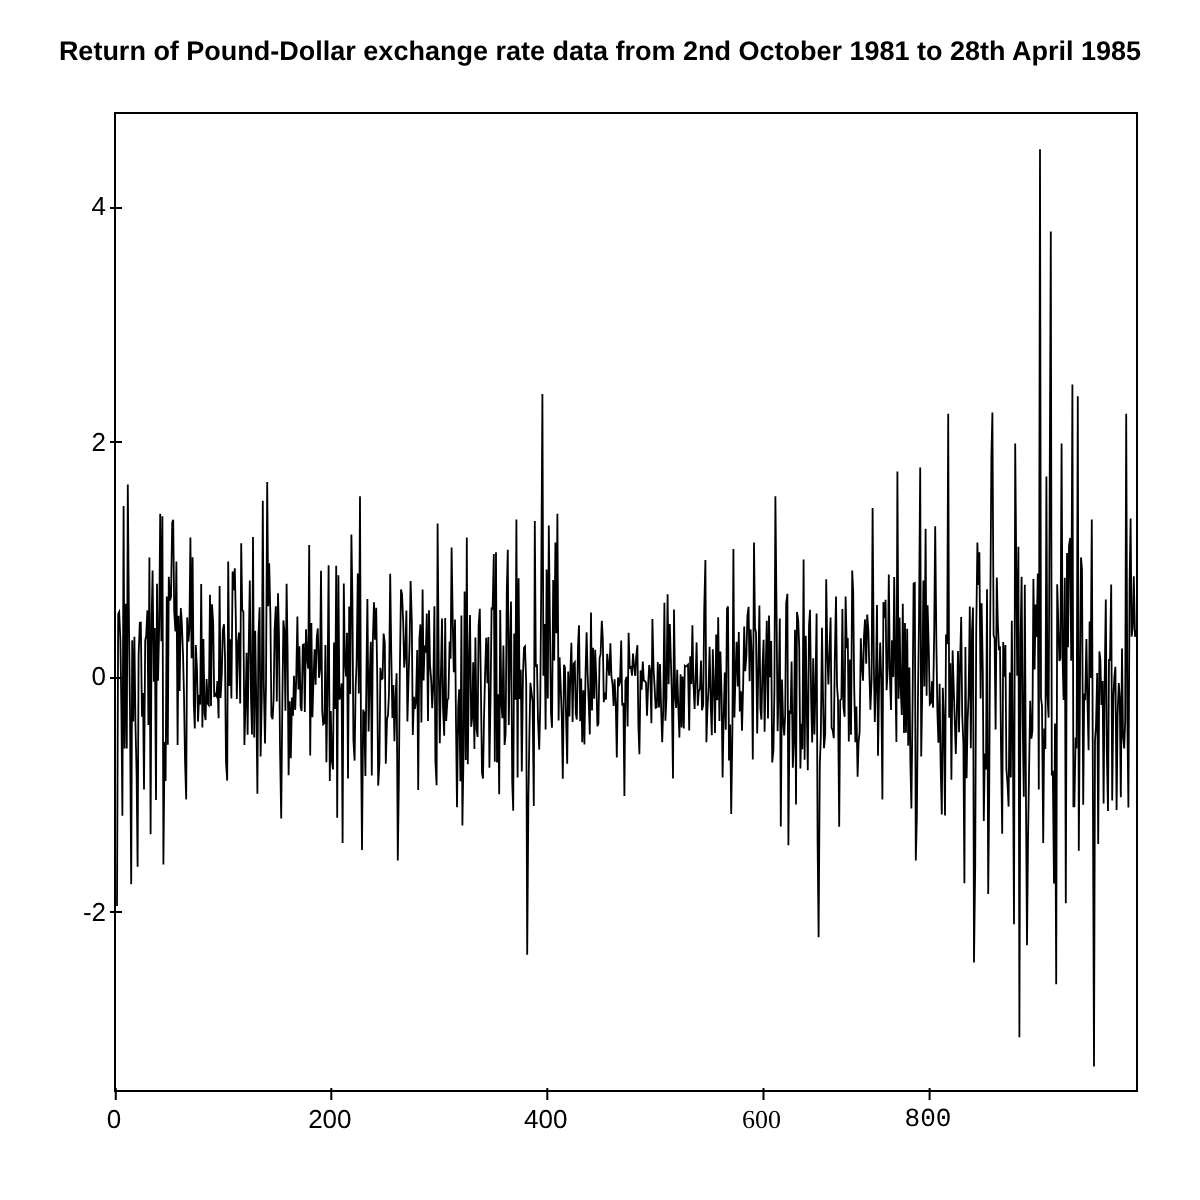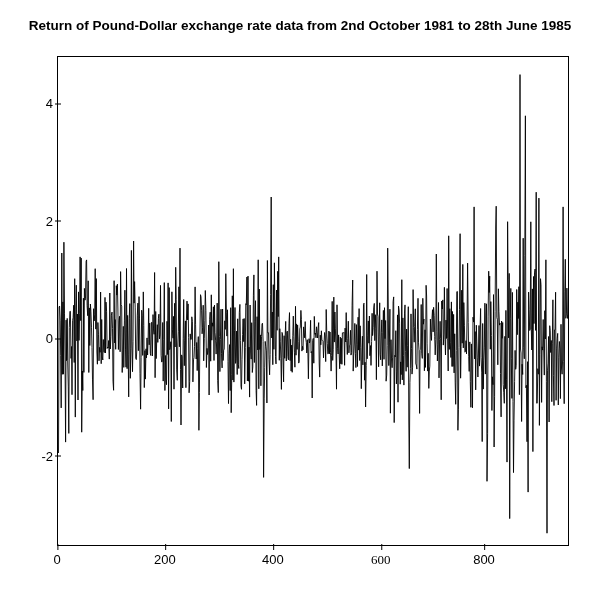--- a/index.html
+++ b/index.html
@@ -9,32 +9,32 @@
   .ytick{position:absolute;right:547px;font-size:13px;text-align:right;width:30px;transform:translateY(-50%);}
   .ytick .mark{position:absolute;right:-8px;top:50%;width:6px;border-top:1px solid #000;}
   .xtick{position:absolute;top:552px;font-size:13px;transform:translateX(-50%);text-align:center;}
   .xtick .mark{position:absolute;left:50%;top:-8px;height:6px;border-left:1px solid #000;}
   svg{display:block;}
   path.series{stroke:#000;stroke-width:0.9;fill:none;}
 </style>
 </head>
 <body>
 <div id="wrap">
-  <div id="title">Return of Pound-Dollar exchange rate data from 2nd October 1981 to 28th June 1985</div>
+  <div id="title">Return of Pound-Dollar exchange rate data from 2nd October 1981 to 28th April 1985</div>
   <div id="yticks">
       <div class="ytick" style="top: 455.807px;">-2<span class="mark"></span></div>
       <div class="ytick" style="top: 338.217px;">0<span class="mark"></span></div>
       <div class="ytick" style="top: 220.627px;">2<span class="mark"></span></div>
       <div class="ytick" style="top: 103.036px;">4<span class="mark"></span></div>
     </div>
   <div id="xticks">
       <div class="xtick" style="left: 57px;">0<span class="mark"></span></div>
       <div class="xtick" style="left: 164.937px;">200<span class="mark"></span></div>
       <div class="xtick" style="left: 272.873px;">400<span class="mark"></span></div>
       <div class="xtick" style="left: 380.81px; font-family: Liberation Serif, serif;">600<span class="mark"></span></div>
-      <div class="xtick" style="left: 484px;">800<span class="mark"></span></div>
+      <div class="xtick" style="left: 464px; font-family: Liberation Mono, monospace;">800<span class="mark"></span></div>
     </div>
   <div id="plot">
     <svg id="svg" width="510" height="488">
         <path class="series" id="pth" d="M0.5 396.0 L1.1 250.0 L1.6 249.0 L2.2 263.1 L2.7 298.6 L3.2 350.9 L3.8 196.0 L4.3 317.3 L4.9 244.9 L5.4 317.2 L5.9 185.2 L6.5 256.9 L7.0 299.0 L7.6 385.1 L8.1 263.1 L8.6 303.7 L9.2 261.4 L9.7 303.8 L10.3 329.9 L10.8 376.4 L11.3 270.7 L11.9 254.4 L12.4 254.3 L13.0 301.4 L13.5 289.5 L14.0 337.7 L14.6 263.4 L15.1 260.7 L15.7 248.2 L16.2 305.5 L16.7 221.7 L17.3 360.1 L17.8 252.9 L18.3 228.2 L18.9 283.9 L19.4 257.0 L20.0 343.0 L20.5 234.9 L21.0 283.4 L21.6 256.2 L22.1 199.9 L22.7 263.6 L23.2 201.1 L23.7 375.2 L24.3 314.0 L24.8 333.5 L25.4 241.2 L25.9 315.4 L26.4 231.4 L27.0 243.2 L27.5 241.6 L28.1 204.3 L28.6 202.9 L29.1 248.6 L29.7 258.7 L30.2 223.8 L30.8 315.5 L31.3 250.9 L31.8 288.5 L32.4 247.0 L32.9 254.2 L33.5 270.2 L34.0 290.5 L34.5 322.9 L35.1 342.7 L35.6 251.7 L36.2 263.9 L36.7 257.9 L37.2 211.7 L37.8 272.1 L38.3 221.6 L38.9 295.0 L39.4 307.2 L39.9 265.5 L40.5 277.8 L41.0 303.8 L41.6 290.4 L42.1 295.3 L42.6 235.0 L43.2 306.7 L43.7 262.5 L44.3 300.0 L44.8 303.0 L45.3 282.5 L45.9 294.9 L46.4 295.6 L47.0 240.4 L47.5 296.0 L48.0 245.1 L48.6 254.6 L49.1 291.5 L49.7 290.1 L50.2 291.0 L50.7 283.5 L51.3 302.1 L51.8 236.0 L52.3 292.0 L52.9 279.6 L53.4 258.2 L54.0 255.1 L54.5 271.3 L55.0 324.1 L55.6 333.3 L56.1 223.7 L56.7 286.0 L57.2 262.6 L57.7 292.3 L58.3 228.7 L58.8 238.1 L59.4 227.1 L59.9 252.0 L60.4 292.5 L61.0 263.8 L61.5 259.3 L62.1 294.8 L62.6 214.6 L63.1 247.7 L63.7 249.1 L64.2 315.5 L64.8 293.1 L65.3 269.4 L65.8 310.4 L66.4 263.9 L66.9 233.2 L67.5 292.1 L68.0 310.2 L68.5 211.5 L69.1 311.7 L69.6 258.4 L70.2 297.9 L70.7 339.9 L71.2 261.3 L71.8 246.6 L72.3 321.3 L72.9 291.2 L73.4 193.4 L73.9 285.0 L74.5 314.7 L75.0 284.7 L75.6 184.0 L76.1 246.1 L76.6 224.6 L77.2 250.9 L77.7 301.0 L78.3 302.6 L78.8 293.0 L79.3 258.2 L79.9 246.1 L80.4 293.7 L81.0 239.6 L81.5 261.1 L82.0 316.3 L82.6 352.2 L83.1 300.3 L83.7 253.2 L84.2 258.7 L84.7 298.4 L85.3 234.9 L85.8 268.6 L86.3 330.6 L86.9 293.6 L87.4 322.1 L88.0 291.8 L88.5 300.9 L89.0 280.9 L89.6 298.0 L90.1 282.7 L90.7 251.3 L91.2 287.8 L91.7 266.1 L92.3 296.3 L92.8 298.5 L93.4 265.5 L93.9 265.2 L94.4 299.0 L95.0 257.6 L95.5 271.9 L96.1 277.3 L96.6 215.5 L97.1 320.7 L97.7 254.5 L98.2 301.6 L98.8 280.8 L99.3 267.7 L99.8 285.4 L100.4 261.6 L100.9 257.2 L101.5 281.9 L102.0 277.8 L102.5 228.4 L103.1 298.2 L103.6 305.1 L104.2 304.5 L104.7 265.5 L105.2 324.1 L105.8 282.6 L106.3 225.6 L106.9 333.5 L107.4 298.5 L107.9 323.2 L108.5 327.7 L109.0 264.3 L109.6 297.5 L110.1 225.9 L110.6 351.9 L111.2 230.6 L111.7 292.7 L112.3 290.5 L112.8 284.7 L113.3 364.5 L113.9 234.8 L114.4 272.9 L115.0 281.2 L115.5 259.4 L116.0 332.2 L116.6 246.3 L117.1 290.0 L117.7 210.3 L118.2 242.7 L118.7 312.9 L119.3 323.3 L119.8 287.0 L120.3 274.7 L120.9 229.8 L121.4 289.8 L122.0 191.1 L122.5 312.7 L123.0 368.0 L123.6 297.9 L124.1 299.5 L124.7 331.0 L125.2 281.3 L125.7 242.5 L126.3 308.7 L126.8 283.4 L127.4 263.9 L127.9 330.7 L128.4 263.8 L129.0 244.1 L129.5 262.9 L130.1 246.9 L130.6 280.8 L131.1 335.8 L131.7 324.7 L132.2 276.9 L132.8 282.6 L133.3 282.3 L133.8 259.8 L134.4 264.4 L134.9 324.9 L135.5 302.8 L136.0 300.6 L136.5 289.5 L137.1 229.9 L137.6 267.8 L138.2 302.0 L138.7 285.5 L139.2 313.6 L139.8 291.4 L140.3 279.6 L140.9 373.3 L141.4 335.4 L141.9 280.0 L142.5 237.7 L143.0 239.9 L143.6 253.9 L144.1 276.8 L144.6 270.8 L145.2 248.2 L145.7 303.8 L146.3 281.3 L146.8 263.7 L147.3 233.5 L147.9 253.6 L148.4 310.5 L149.0 291.4 L149.5 297.5 L150.0 293.5 L150.6 268.0 L151.1 338.0 L151.7 262.4 L152.2 255.2 L152.7 304.2 L153.3 237.8 L153.8 283.2 L154.3 265.8 L154.9 269.3 L155.4 249.8 L156.0 303.5 L156.5 248.1 L157.0 275.3 L157.6 283.1 L158.1 297.1 L158.7 284.1 L159.2 246.1 L159.7 323.4 L160.3 335.6 L160.8 204.7 L161.4 279.6 L161.9 314.6 L162.4 282.7 L163.0 252.2 L163.5 296.7 L164.1 310.9 L164.6 252.0 L165.1 303.5 L165.7 293.2 L166.2 292.0 L166.8 263.8 L167.3 272.4 L167.8 216.7 L168.4 255.9 L168.9 279.1 L169.5 252.8 L170.0 304.6 L170.5 346.6 L171.1 296.6 L171.6 287.6 L172.2 333.6 L172.7 250.7 L173.2 355.7 L173.8 317.5 L174.3 238.8 L174.9 323.0 L175.4 211.7 L175.9 325.1 L176.5 273.8 L177.0 250.5 L177.6 306.4 L178.1 301.8 L178.6 274.1 L179.2 317.5 L179.7 261.8 L180.3 307.6 L180.8 311.5 L181.3 255.8 L181.9 247.4 L182.4 283.5 L183.0 329.4 L183.5 332.3 L184.0 302.3 L184.6 277.6 L185.1 261.9 L185.7 284.6 L186.2 261.5 L186.7 326.9 L187.3 290.5 L187.8 246.7 L188.3 247.8 L188.9 220.0 L189.4 323.9 L190.0 219.1 L190.5 324.2 L191.0 290.1 L191.6 340.1 L192.1 248.0 L192.7 295.0 L193.2 302.1 L193.7 265.7 L194.3 315.5 L194.8 309.9 L195.4 238.2 L195.9 217.9 L196.4 305.5 L197.0 264.5 L197.5 243.7 L198.1 333.6 L198.6 348.4 L199.1 259.7 L199.7 292.9 L200.2 202.8 L200.8 331.8 L201.3 232.1 L201.8 292.5 L202.4 277.9 L202.9 328.8 L203.5 279.7 L204.0 266.9 L204.5 266.2 L205.1 284.4 L205.6 420.4 L206.2 341.9 L206.7 310.2 L207.2 284.4 L207.8 289.7 L208.3 293.8 L208.9 346.0 L209.4 203.5 L209.9 276.0 L210.5 275.7 L211.0 302.7 L211.6 317.8 L212.1 297.6 L212.6 237.3 L213.2 140.0 L213.7 280.9 L214.3 255.0 L214.8 307.7 L215.3 227.7 L215.9 292.3 L216.4 205.8 L217.0 258.9 L217.5 299.6 L218.0 306.9 L218.6 233.0 L219.1 273.3 L219.7 214.3 L220.2 259.6 L220.7 199.9 L221.3 303.3 L221.8 271.7 L222.3 284.8 L222.9 301.5 L223.4 332.4 L224.0 275.4 L224.5 276.8 L225.0 300.4 L225.6 324.9 L226.1 278.7 L226.7 301.3 L227.2 278.4 L227.7 264.4 L228.3 304.0 L228.8 274.9 L229.4 274.1 L229.9 299.7 L230.4 302.8 L231.0 266.3 L231.5 255.6 L232.1 303.6 L232.6 282.3 L233.1 314.1 L233.7 288.1 L234.2 315.3 L234.8 278.2 L235.3 259.1 L235.8 279.7 L236.4 295.2 L236.9 310.2 L237.5 249.3 L238.0 298.2 L238.5 266.9 L239.1 292.4 L239.6 267.9 L240.2 284.4 L240.7 306.1 L241.2 304.8 L241.8 272.0 L242.3 270.1 L242.9 253.4 L243.4 262.3 L243.9 294.1 L244.5 289.3 L245.0 292.8 L245.6 269.9 L246.1 275.8 L246.6 280.8 L247.2 264.6 L247.7 281.0 L248.3 285.4 L248.8 296.0 L249.3 282.7 L249.9 295.2 L250.4 321.8 L251.0 281.7 L251.5 286.0 L252.0 284.0 L252.6 263.3 L253.1 295.8 L253.7 294.5 L254.2 341.0 L254.7 283.4 L255.3 281.4 L255.8 306.2 L256.3 259.4 L256.9 277.3 L257.4 276.0 L258.0 280.8 L258.5 269.8 L259.0 275.5 L259.6 281.0 L260.1 271.2 L260.7 265.6 L261.2 306.0 L261.7 320.1 L262.3 278.2 L262.8 287.8 L263.4 273.8 L263.9 283.3 L264.4 283.5 L265.0 284.4 L265.5 300.9 L266.1 285.1 L266.6 275.5 L267.1 278.5 L267.7 304.6 L268.2 252.5 L268.8 277.9 L269.3 286.3 L269.8 296.9 L270.4 296.6 L270.9 274.0 L271.5 296.8 L272.0 275.0 L272.5 295.3 L273.1 314.1 L273.6 298.3 L274.2 244.4 L274.7 303.4 L275.2 292.5 L275.8 240.1 L276.3 285.1 L276.9 255.0 L277.4 271.9 L277.9 289.1 L278.5 332.2 L279.0 247.8 L279.6 291.5 L280.1 297.0 L280.6 277.9 L281.2 298.0 L281.7 311.8 L282.3 280.1 L282.8 306.8 L283.3 281.3 L283.9 307.3 L284.4 275.8 L285.0 276.2 L285.5 275.8 L286.0 275.3 L286.6 308.3 L287.1 271.1 L287.7 285.0 L288.2 255.6 L288.7 283.6 L289.3 297.5 L289.8 281.6 L290.3 264.2 L290.9 295.9 L291.4 288.6 L292.0 287.3 L292.5 273.3 L293.0 298.1 L293.6 295.4 L294.1 248.2 L294.7 223.0 L295.2 314.1 L295.7 298.1 L296.3 286.0 L296.8 266.4 L297.4 296.4 L297.9 310.6 L298.4 267.6 L299.0 287.6 L299.5 309.5 L300.1 260.2 L300.6 293.1 L301.1 251.6 L301.7 303.5 L302.2 268.8 L302.8 290.6 L303.3 331.7 L303.8 302.9 L304.4 279.2 L304.9 307.9 L305.5 247.4 L306.0 246.2 L306.5 323.2 L307.1 305.2 L307.6 350.0 L308.2 308.5 L308.7 217.5 L309.2 301.8 L309.8 278.7 L310.3 263.9 L310.9 286.2 L311.4 259.0 L311.9 298.7 L312.5 288.6 L313.0 308.4 L313.6 284.4 L314.1 256.3 L314.6 278.6 L315.2 270.7 L315.7 250.9 L316.3 246.4 L316.8 283.6 L317.3 257.7 L317.9 271.6 L318.4 322.7 L319.0 214.2 L319.5 257.0 L320.0 259.4 L320.6 309.8 L321.1 279.9 L321.7 245.8 L322.2 297.2 L322.7 302.8 L323.3 275.3 L323.8 262.9 L324.3 308.9 L324.9 275.5 L325.4 253.4 L326.0 302.3 L326.5 250.7 L327.0 281.6 L327.6 263.5 L328.1 324.2 L328.7 318.1 L329.2 288.7 L329.7 191.1 L330.3 251.9 L330.8 308.6 L331.4 285.1 L331.9 252.2 L332.4 356.2 L333.0 282.7 L333.5 301.9 L334.1 310.7 L334.6 300.1 L335.1 244.5 L335.7 239.9 L336.2 365.6 L336.8 298.3 L337.3 299.9 L337.8 273.7 L338.4 326.9 L338.9 314.8 L339.5 257.9 L340.0 345.2 L340.5 249.0 L341.1 253.1 L341.6 266.1 L342.2 327.2 L342.7 304.9 L343.2 317.6 L343.8 222.7 L344.3 322.9 L344.9 260.9 L345.4 298.4 L345.9 328.1 L346.5 256.1 L347.0 247.9 L347.6 294.3 L348.1 314.3 L348.6 272.1 L349.2 310.2 L349.7 288.5 L350.3 249.7 L350.8 364.0 L351.3 411.6 L351.9 325.6 L352.4 311.6 L353.0 256.9 L353.5 291.3 L354.0 317.1 L354.6 310.2 L355.1 232.6 L355.7 270.5 L356.2 285.2 L356.7 269.5 L357.3 251.8 L357.8 306.9 L358.3 308.0 L358.9 312.1 L359.4 272.4 L360.0 241.3 L360.5 285.2 L361.0 293.2 L361.6 356.4 L362.1 293.2 L362.7 292.4 L363.2 247.5 L363.7 296.2 L364.3 301.4 L364.8 241.3 L365.4 267.2 L365.9 262.0 L366.4 313.8 L367.0 272.8 L367.5 310.4 L368.1 228.3 L368.6 239.0 L369.1 286.8 L369.7 314.1 L370.2 296.3 L370.8 331.4 L371.3 314.1 L371.8 309.1 L372.4 262.1 L372.9 275.6 L373.5 283.4 L374.0 261.1 L374.5 252.7 L375.1 274.9 L375.6 250.3 L376.2 258.3 L376.7 279.7 L377.2 297.9 L377.8 282.5 L378.3 197.0 L378.9 274.8 L379.4 304.0 L379.9 287.3 L380.5 245.5 L381.0 320.9 L381.6 282.7 L382.1 264.3 L382.6 281.8 L383.2 342.8 L383.7 244.0 L384.3 252.0 L384.8 242.9 L385.3 288.1 L385.9 277.1 L386.4 230.3 L387.0 282.4 L387.5 298.0 L388.0 263.1 L388.6 281.5 L389.1 231.5 L389.7 281.3 L390.2 314.0 L390.7 178.8 L391.3 292.4 L391.8 251.7 L392.3 285.8 L392.9 300.5 L393.4 244.9 L394.0 309.5 L394.5 254.5 L395.0 309.4 L395.6 257.4 L396.1 315.9 L396.7 276.8 L397.2 325.1 L397.7 347.3 L398.3 293.5 L398.8 234.7 L399.4 234.5 L399.9 373.3 L400.4 352.8 L401.0 290.6 L401.5 252.6 L402.1 176.7 L402.6 321.2 L403.1 289.5 L403.7 233.2 L404.2 286.2 L404.8 207.4 L405.3 290.9 L405.8 245.6 L406.4 268.2 L406.9 295.2 L407.5 294.4 L408.0 283.7 L408.5 296.9 L409.1 259.0 L409.6 206.1 L410.2 265.4 L410.7 299.3 L411.2 314.4 L411.8 284.9 L412.3 324.7 L412.9 350.3 L413.4 286.9 L413.9 302.1 L414.5 350.8 L415.0 260.2 L415.6 265.1 L416.1 149.9 L416.6 301.9 L417.2 274.6 L417.7 332.9 L418.3 268.2 L418.8 284.9 L419.3 300.9 L419.9 320.0 L420.4 300.0 L421.0 268.5 L421.5 309.1 L422.0 276.0 L422.6 251.5 L423.1 300.2 L423.7 315.1 L424.2 384.6 L424.7 266.5 L425.3 332.1 L425.8 303.2 L426.3 290.9 L426.9 246.2 L427.4 317.1 L428.0 258.2 L428.5 246.8 L429.0 424.3 L429.6 376.3 L430.1 259.9 L430.7 214.2 L431.2 235.5 L431.7 219.1 L432.3 292.2 L432.8 244.6 L433.4 278.5 L433.9 353.5 L434.4 319.8 L435.0 327.7 L435.5 237.6 L436.1 390.0 L436.6 339.7 L437.1 254.3 L437.7 171.0 L438.2 149.2 L438.8 260.6 L439.3 262.4 L439.8 307.8 L440.4 231.8 L440.9 254.3 L441.5 268.1 L442.0 266.1 L442.5 316.5 L443.1 359.9 L443.6 264.0 L444.2 281.3 L444.7 265.5 L445.2 327.3 L445.8 335.7 L446.3 346.3 L446.9 279.3 L447.4 331.8 L447.9 253.4 L448.5 322.9 L449.0 405.1 L449.6 164.7 L450.1 222.6 L450.6 280.9 L451.2 216.4 L451.7 461.6 L452.3 261.8 L452.8 231.4 L453.3 301.3 L453.9 341.4 L454.4 235.4 L455.0 344.5 L455.5 415.6 L456.0 363.2 L456.6 324.3 L457.1 293.4 L457.7 312.3 L458.2 308.3 L458.7 232.5 L459.3 277.7 L459.8 245.2 L460.3 261.5 L460.9 229.7 L461.4 337.7 L462.0 17.6 L462.5 292.0 L463.0 296.0 L463.6 364.5 L464.1 307.2 L464.7 317.5 L465.2 181.2 L465.7 290.3 L466.3 301.8 L466.8 198.8 L467.4 58.8 L467.9 330.8 L468.4 328.3 L469.0 384.7 L469.5 304.7 L470.1 435.1 L470.6 235.1 L471.1 252.6 L471.7 273.5 L472.2 272.2 L472.8 164.8 L473.3 272.4 L473.8 293.0 L474.4 231.9 L474.9 394.6 L475.5 219.5 L476.0 266.6 L476.5 215.9 L477.1 212.0 L477.6 273.4 L478.2 135.2 L478.7 346.2 L479.2 346.2 L479.8 311.7 L480.3 317.2 L480.9 141.1 L481.4 368.4 L481.9 297.4 L482.5 221.7 L483.0 227.7 L483.6 345.4 L484.1 289.8 L484.6 293.1 L485.2 262.5 L485.7 291.9 L486.3 318.1 L486.8 253.7 L487.3 282.0 L487.9 202.8 L488.4 324.8 L489.0 476.2 L489.5 313.2 L490.0 306.1 L490.6 279.5 L491.1 365.0 L491.7 268.7 L492.2 273.2 L492.7 295.5 L493.3 283.5 L493.8 344.7 L494.3 286.2 L494.9 242.8 L495.4 318.3 L496.0 348.5 L496.5 272.9 L497.0 272.9 L497.6 235.2 L498.1 343.3 L498.7 291.1 L499.2 281.3 L499.7 276.4 L500.3 348.0 L500.8 300.2 L501.4 284.5 L501.9 291.9 L502.4 341.6 L503.0 267.3 L503.5 311.0 L504.1 317.2 L504.6 303.0 L505.1 149.9 L505.7 304.3 L506.2 346.7 L506.8 234.1 L507.3 202.3 L507.8 261.3 L508.4 256.9 L508.9 231.1 L509.5 261.4 L510.0 258.0 "></path>
       </svg>
   </div>
 </div>
 
 </body></html>

